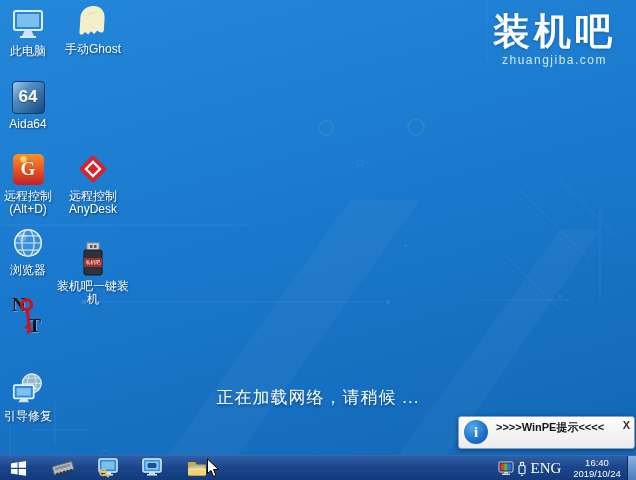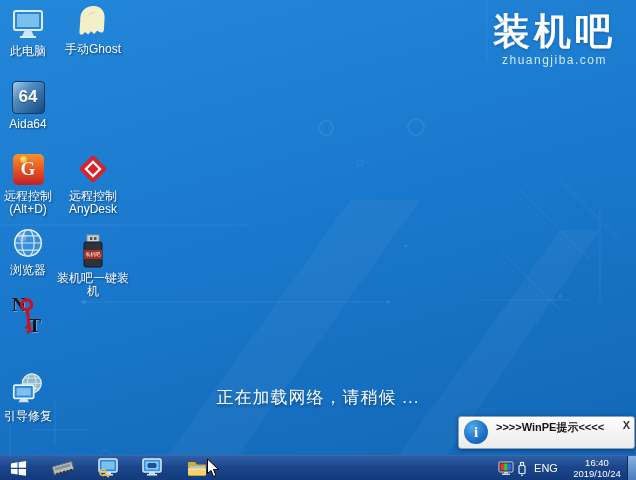--- a/index.html
+++ b/index.html
@@ -51,21 +51,21 @@
   .notif .ic span{color:#fff;font-size:15px;font-weight:bold;font-family:"Liberation Serif","DejaVu Serif",serif;line-height:15px;}
   .n-title{position:absolute;left:37px;top:3px;font-size:11px;font-weight:bold;color:#151515;white-space:nowrap;}
   .n-close{position:absolute;right:4px;top:2px;font-size:11px;font-weight:bold;color:#333;cursor:pointer;}
   .n-msg{position:absolute;left:33px;top:16px;font-size:11px;color:#2a2a2a;white-space:nowrap;}
 
   
   .taskbar{position:absolute;left:0;bottom:0;width:636px;height:25px;
     background:linear-gradient(180deg,#2f5fa6 0%,#1c468c 45%,#123a7c 100%);
     border-top:1px solid rgba(110,160,220,.45);box-sizing:border-box;}
   .tb{position:absolute;top:0;height:24px;display:flex;align-items:center;justify-content:center;cursor:pointer;}
-  .lang{font-size:11px;color:#fff;}
+  .lang{font-size:15px;color:#fff;font-family:Liberation Serif, serif;}
   .clock{position:absolute;left:568px;top:1px;width:58px;height:23px;color:#fff;font-size:9.5px;
     line-height:11px;text-align:center;cursor:pointer;}
   .strip{position:absolute;right:0;top:0;width:8px;height:24px;
     background:linear-gradient(180deg,#86b0de,#4c7dbd);border-left:1px solid #0d2c5c;cursor:pointer;}
   .cursor{position:absolute;left:206px;top:458px;pointer-events:none;}
 </style>
 </head>
 <body>
 
 <div class="screen">
@@ -157,21 +157,21 @@
       <svg width="36" height="36" viewBox="0 0 38 38">
         <circle cx="19" cy="19" r="14" fill="#3b8fd8" stroke="#e6f2fb" stroke-width="1.6"></circle>
         <ellipse cx="19" cy="19" rx="6.5" ry="14" fill="none" stroke="#cfe6f7" stroke-width="1.3"></ellipse>
         <path d="M5 19 H33 M7 11.5 H31 M7 26.5 H31" stroke="#cfe6f7" stroke-width="1.3" fill="none"></path>
         <circle cx="13" cy="13" r="4.5" fill="rgba(255,255,255,0.25)"></circle>
       </svg>
     </span>
     <span class="label">浏览器</span>
   </div>
 
-  <div class="cell col2" style="top:232px;">
+  <div class="cell col2" style="top:240px;">
     <span class="glyph">
       <svg width="38" height="38" viewBox="0 0 38 38">
         <rect x="13" y="3" width="12" height="8" fill="#caced6" stroke="#8d939c"></rect>
         <rect x="16" y="5" width="2.5" height="3" fill="#555"></rect>
         <rect x="20" y="5" width="2.5" height="3" fill="#555"></rect>
         <rect x="10" y="10" width="18" height="25" rx="2" fill="#2e333b" stroke="#14171c"></rect>
         <rect x="10" y="18" width="18" height="9" fill="#9e3226"></rect>
       </svg>
       <span class="usb-badge">装机吧</span>
     </span>

